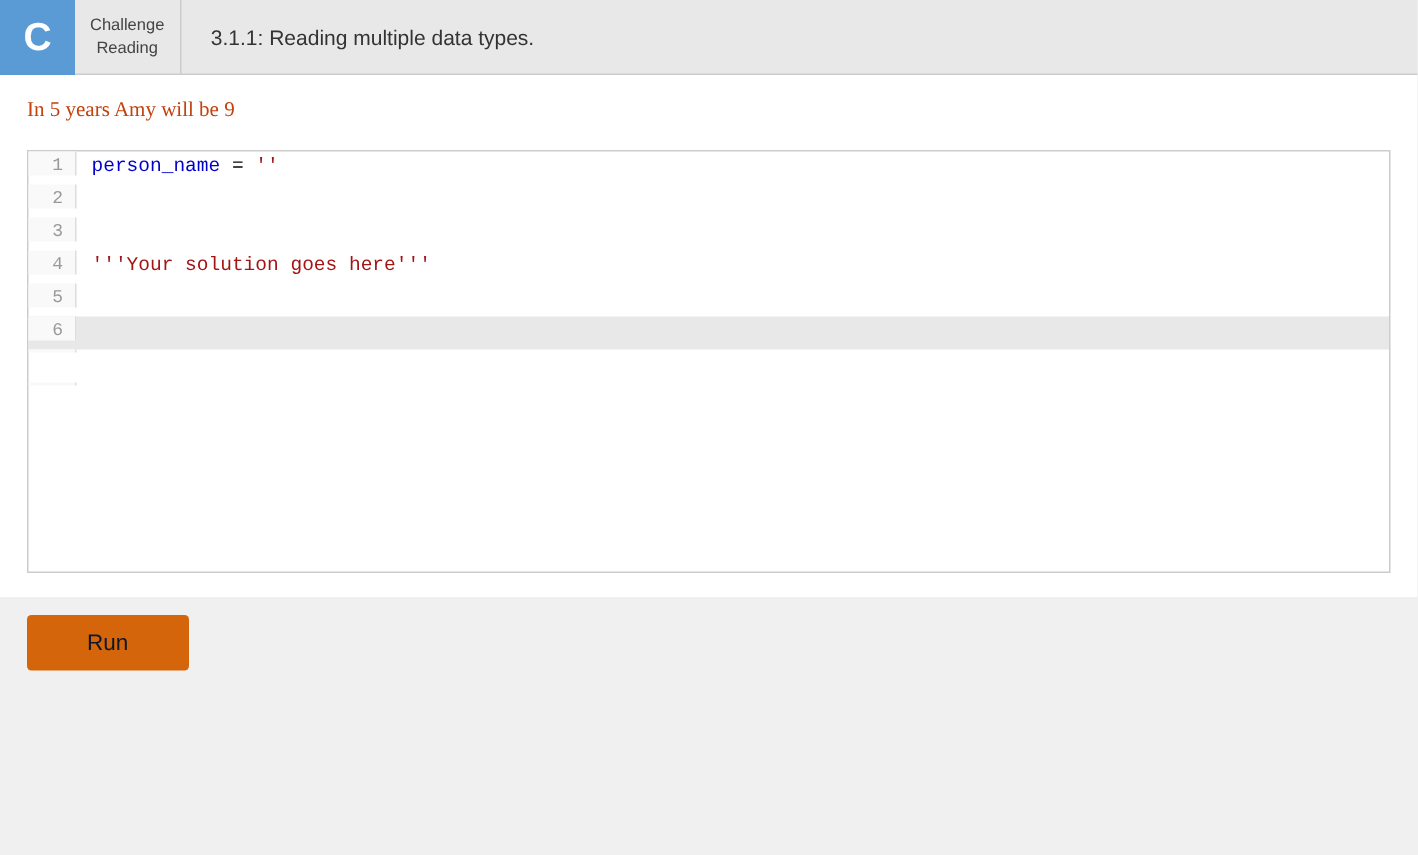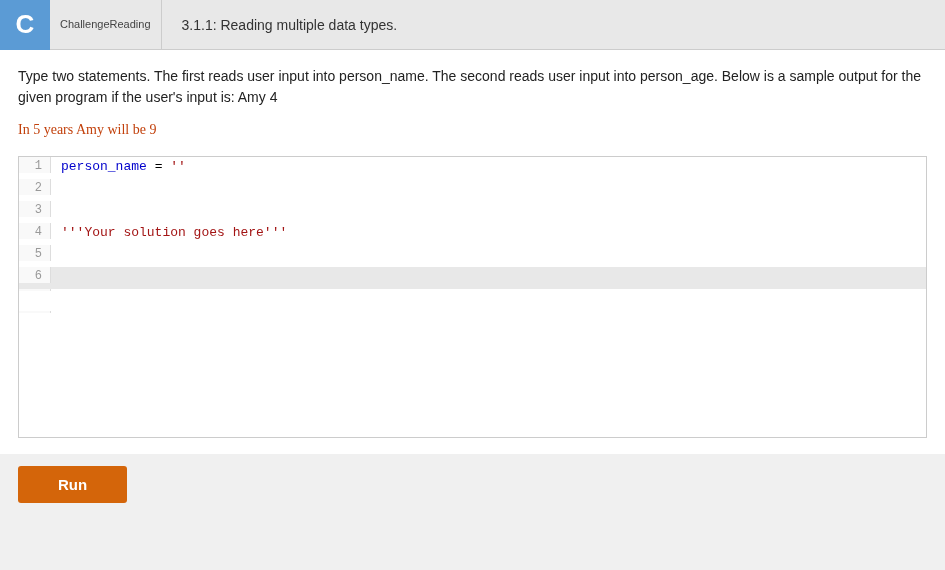--- a/index.html
+++ b/index.html
@@ -29,20 +29,21 @@
       width: 50px;
       height: 50px;
       color: white;
       font-size: 26px;
       font-weight: bold;
       flex-shrink: 0;
     }
 
     .header-activity-label {
       display: flex;
+      flex-direction: column;
       align-items: center;
       justify-content: center;
       padding: 0 10px;
       border-right: 1px solid #ccc;
       height: 50px;
       font-size: 11px;
       color: #444;
       line-height: 1.3;
     }
 
@@ -128,45 +129,43 @@
     .kw-num { color: #0000cc; }
 
     
     .run-area {
       background: #f0f0f0;
       padding: 12px 18px;
     }
 
     .run-button {
       background: #d4650a;
-      color: #ffffff;
+      color: #0f172a;
       border: none;
       padding: 10px 40px;
       font-size: 15px;
       cursor: pointer;
       border-radius: 3px;
-      font-weight: bold;
     }
   </style>
 </head>
 <body>
 
 <div class="header">
   <div class="header-logo">
     <span>C</span>
   </div>
   <div class="header-activity-label">
     <span>Challenge</span>
     <span>Reading</span>
   </div>
   <div class="header-title">3.1.1: Reading multiple data types.</div>
 </div>
 
 <div class="main-content">
-  <p class="description">Type two statements. The first reads user input into person_name. The second reads user input into person_age. Below is a sample output for the given program if the user's input is: Amy 4</p>
   <div class="sample-output">
     <span>In 5 years Amy will be 9</span>
   </div>
 
   <div class="code-editor">
     <div class="code-lines">
 
       <div class="code-line">
         <span class="line-number">1</span>
         <span class="line-content"><span class="kw-blue">person_name</span> = <span class="kw-string">''</span></span>

